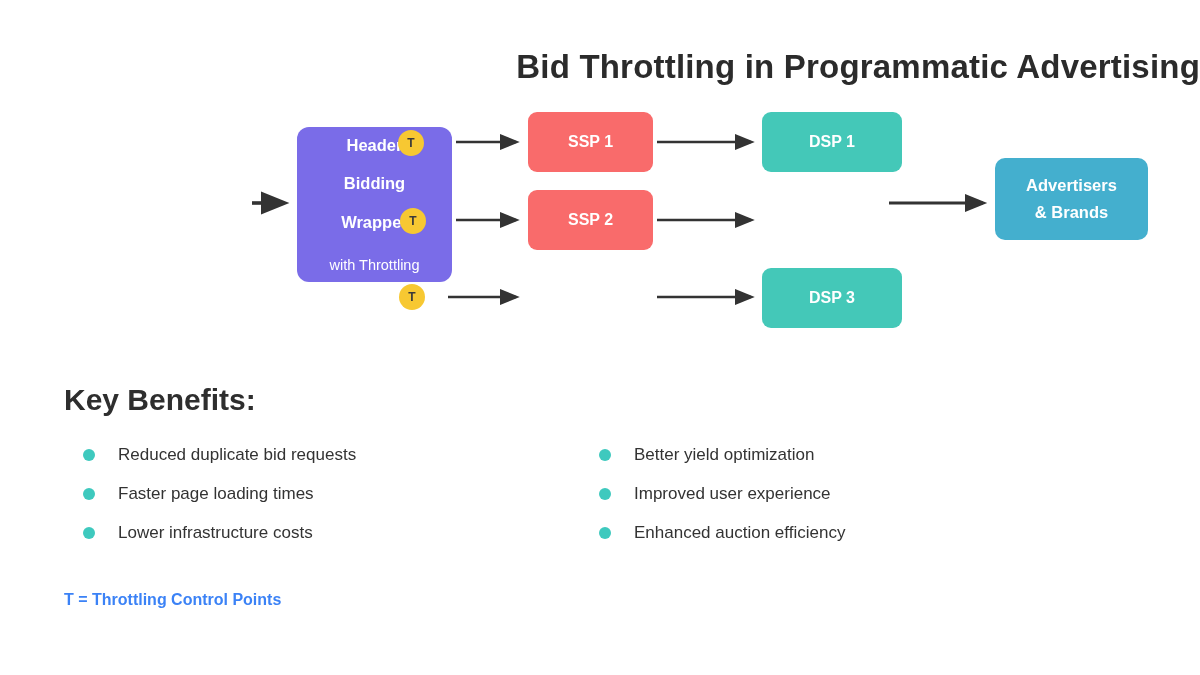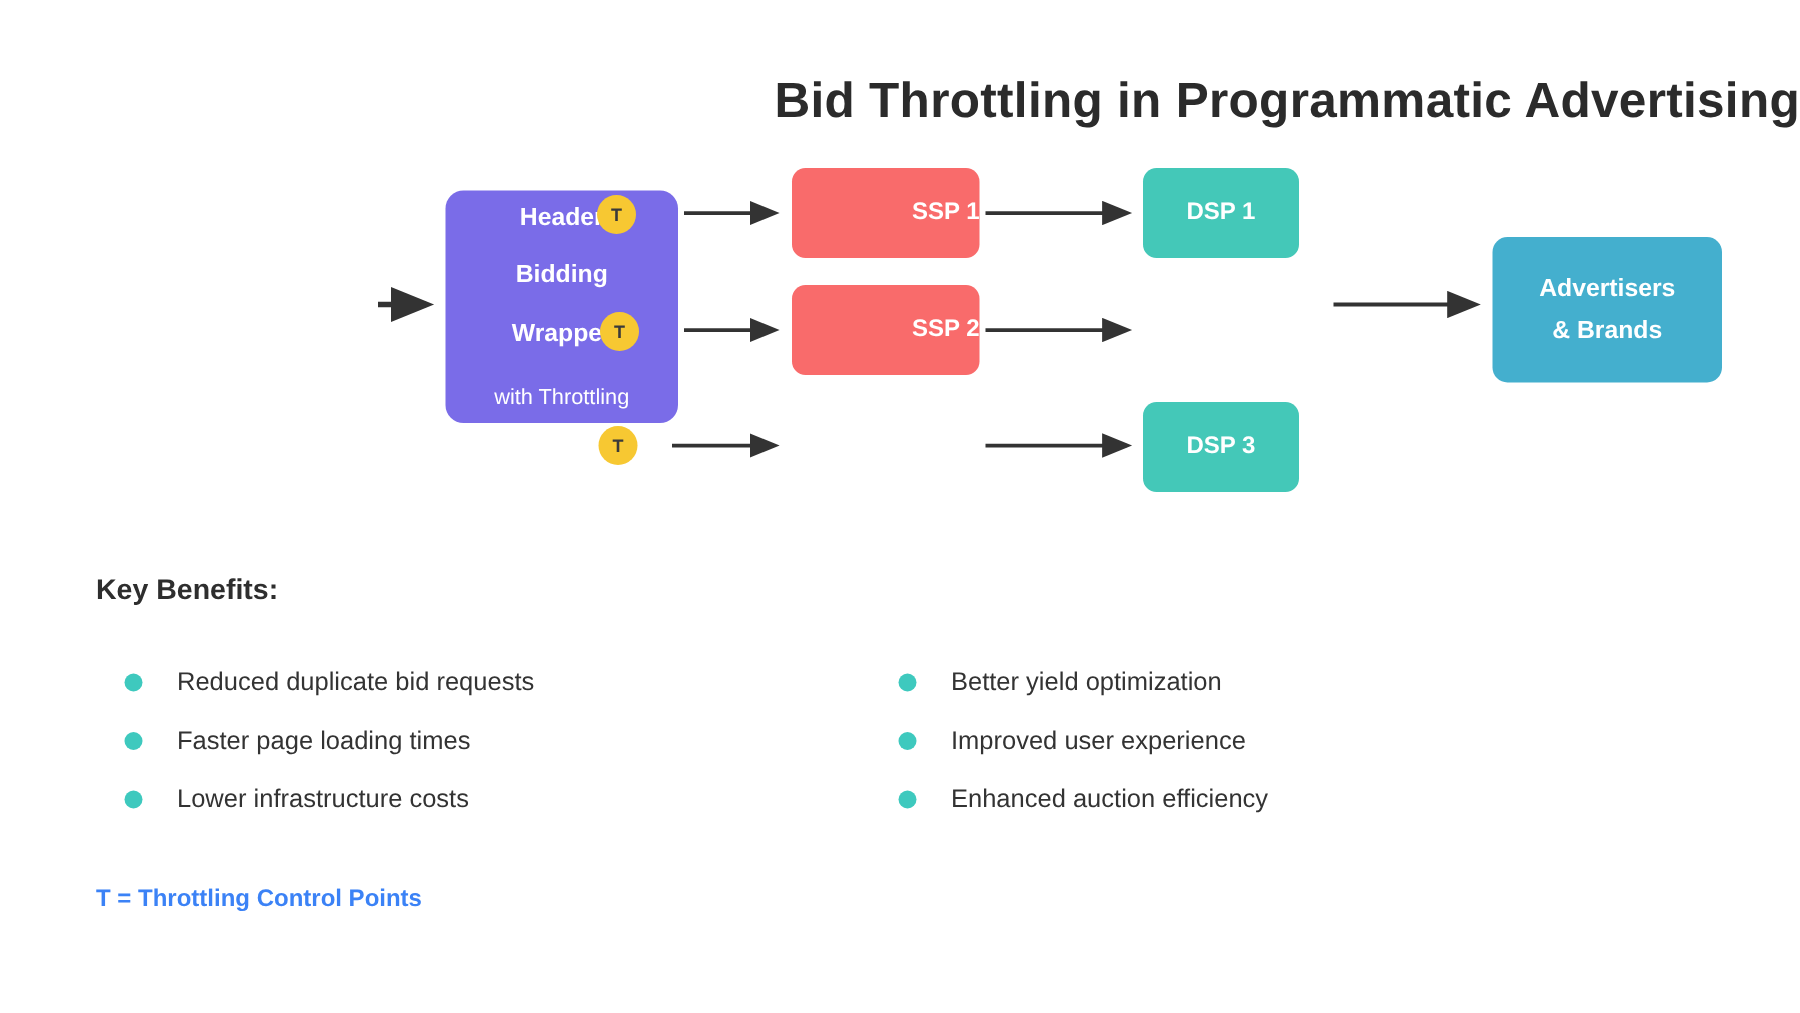--- a/index.html
+++ b/index.html
@@ -27,43 +27,43 @@
     left: 63px; top: 158px; width: 185px; height: 90px;
     background: #4a8fe0; border-radius: 10px; font-size: 16.5px; line-height: 1.65;
   }
   .node-wrapper {
     left: 297px; top: 127px; width: 155px; height: 155px;
     background: #7a6ce8; border-radius: 12px; font-size: 16.5px; line-height: 1.62; gap: 12px;
   }
   .node-wrapper .subtitle { font-size: 14.5px; margin-top: 6px; font-weight: 400; }
   .node-ssp {
     left: 528px; width: 125px; height: 60px;
-    background: #f96b6b; border-radius: 9px; font-size: 16px; align-items: flex-end;
+    background: #f96b6b; border-radius: 9px; font-size: 16px;
   }
   .node-dsp {
-    left: 762px; width: 104px; height: 60px;
+    left: 762px; width: 140px; height: 60px;
     background: #44c8b8; border-radius: 9px; font-size: 16px;
   }
   .row-1 { top: 112px; } .row-2 { top: 190px; } .row-3 { top: 268px; }
   .node-advertisers {
-    left: 995px; top: 158px; width: 153px; height: 97px;
+    left: 995px; top: 158px; width: 153px; height: 82px;
     background: #44afce; border-radius: 10px; font-size: 16.5px; line-height: 1.65;
   }
   .t-badge {
     position: absolute; width: 26px; height: 26px; border-radius: 50%;
     background: #f7c832; color: #3a3a3a; font-size: 12px; font-weight: 700;
     display: flex; align-items: center; justify-content: center;
   }
   .t-badge-1 { left: 398px; top: 130px; }
   .t-badge-2 { left: 400px; top: 208px; }
   .t-badge-3 { left: 399px; top: 284px; }
 
   .benefits-heading {
     position: absolute; left: 64px; top: 383px;
-    font-size: 19px; font-weight: 700; color: #2e2e2e;
+    font-size: 30px; font-weight: 700; color: #2e2e2e;
   }
   .benefits-col {
     position: absolute; top: 435px; list-style: none;
   }
   .benefits-col-1 { left: 83px; }
   .benefits-col-2 { left: 599px; }
   .benefits-col li {
     display: flex; align-items: center; height: 39px;
     font-size: 17px; color: #333333;
   }

